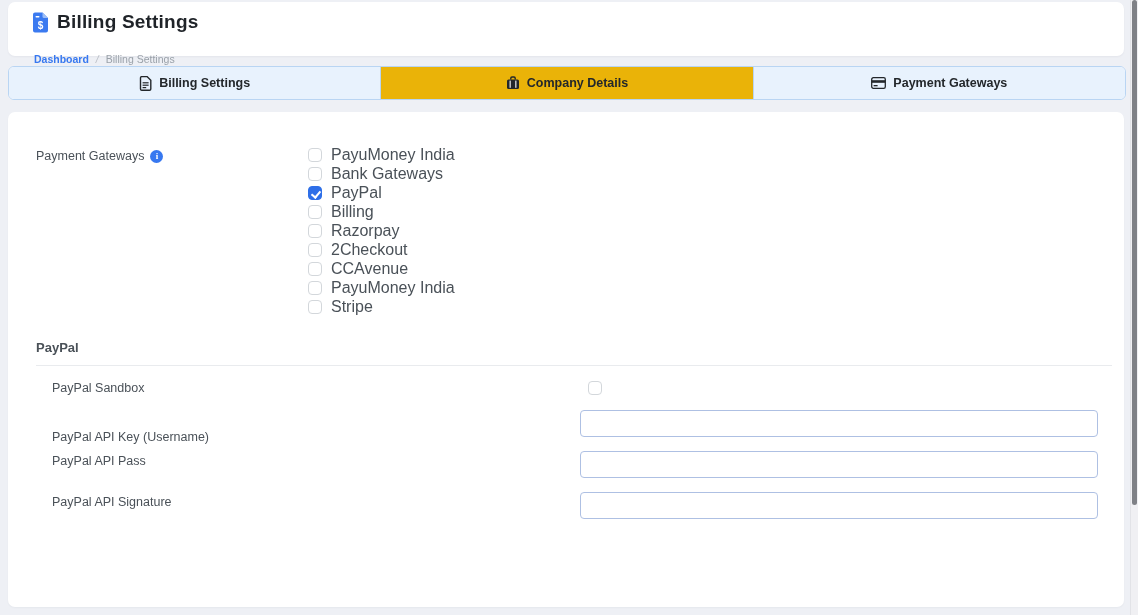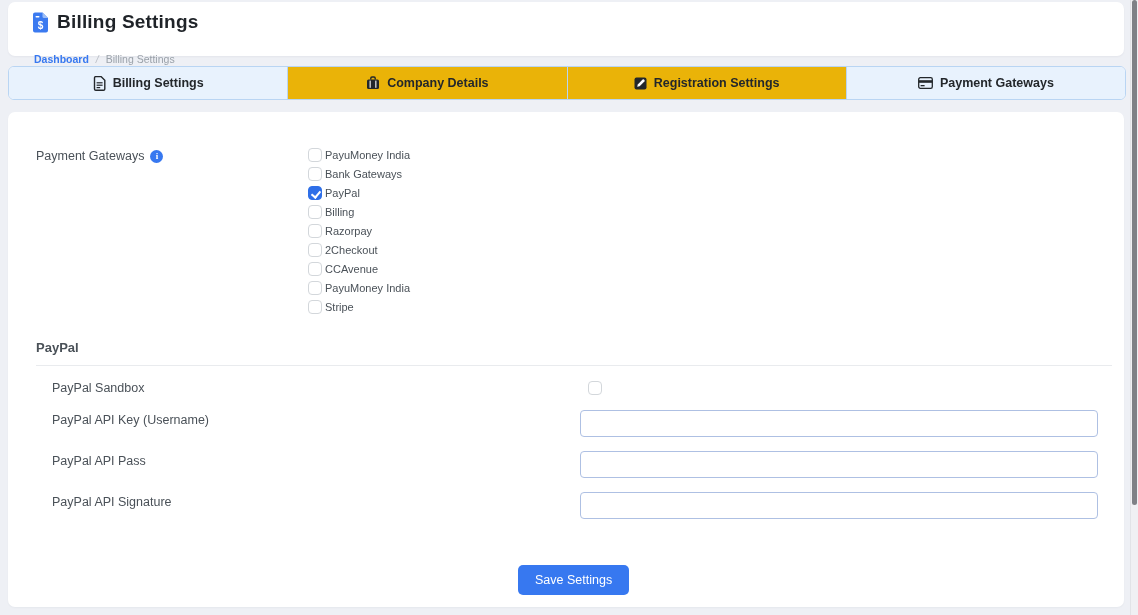--- a/index.html
+++ b/index.html
@@ -56,21 +56,21 @@
     position:absolute;left:28px;top:37px;font-size:12.5px;color:var(--text-label);
     display:flex;align-items:center;gap:6px;
   }
   .info-icon{
     width:13px;height:13px;border-radius:50%;background:var(--accent);
     color:#fff;font-size:9px;font-weight:700;display:inline-flex;
     align-items:center;justify-content:center;font-family:"Liberation Serif",serif;
     cursor:pointer;
   }
   .gw-options{position:absolute;left:300px;top:36px;display:flex;flex-direction:column;gap:5px;}
-  .option{display:flex;align-items:center;gap:3px;height:14px;font-size:11px;color:var(--text-label);text-align:center;}
+  .option{display:flex;align-items:center;gap:9px;height:14px;font-size:16px;color:var(--text-label);text-align:center;}
   .checkbox{
     width:14px;height:14px;border:1px solid #d3d7db;border-radius:4px;background:#fff;
     flex:0 0 auto;cursor:pointer;position:relative;
   }
   .checkbox.checked{background:var(--check-blue);border-color:var(--check-blue);}
   .checkbox.checked::after{
     content:"";position:absolute;left:4px;top:1.5px;width:4px;height:7px;
     border:solid #fff;border-width:0 2px 2px 0;transform:rotate(40deg);
   }
   .section-heading{
@@ -132,29 +132,20 @@
     <span style="display:inline-flex;">
       <svg width="14" height="14" viewBox="0 0 14 14">
         <rect x="1" y="3.4" width="12" height="9.6" rx="1.5" fill="#23272b"></rect>
         <path d="M4.8 3.4 V2.2 A1.2 1.2 0 0 1 6 1 H8 A1.2 1.2 0 0 1 9.2 2.2 V3.4" fill="none" stroke="#23272b" stroke-width="1.4"></path>
         <rect x="3.6" y="4.6" width="1.1" height="7.2" fill="#fff"></rect>
         <rect x="9.3" y="4.6" width="1.1" height="7.2" fill="#fff"></rect>
       </svg>
     </span>
     <span>Company Details</span>
   </div>
-  <div class="tab">
-    <span style="display:inline-flex;">
-      <svg width="13" height="13" viewBox="0 0 13 13">
-        <rect x="0.5" y="0.5" width="12" height="12" rx="2" fill="#23272b"></rect>
-        <path d="M3.2 9.8 L3.8 7.4 L8.6 2.6 A1 1 0 0 1 10 2.6 L10.4 3 A1 1 0 0 1 10.4 4.4 L5.6 9.2 Z" fill="#fff"></path>
-      </svg>
-    </span>
-    <span>Registration Settings</span>
-  </div>
   <div class="tab active">
     <span style="display:inline-flex;">
       <svg width="15" height="12" viewBox="0 0 15 12">
         <rect x="0.7" y="0.7" width="13.6" height="10.6" rx="1.6" fill="none" stroke="#23272b" stroke-width="1.3"></rect>
         <rect x="0.7" y="3.2" width="13.6" height="2.6" fill="#23272b"></rect>
         <rect x="2.6" y="8" width="4" height="1.3" fill="#23272b"></rect>
       </svg>
     </span>
     <span>Payment Gateways</span>
   </div>
@@ -213,27 +204,26 @@
     <span>Stripe</span>
   </div>
 </div>
 
   <div class="section-heading">PayPal</div>
   <div class="divider"></div>
 
   <div class="form-label" style="top:269px;">PayPal Sandbox</div>
   <span class="checkbox" style="position:absolute;left:580px;top:269px;"></span>
 
-  <div class="form-label" style="top:301px;">PayPal API Key (Username)</div>
+  <div class="form-label" style="top:318px;">PayPal API Key (Username)</div>
   <input class="form-input" style="top: 298px;" type="text" value="">
 
   <div class="form-label" style="top:342px;text-align:right;">PayPal API Pass</div>
   <input class="form-input" style="top: 339px;" type="text" value="">
 
   <div class="form-label" style="top:383px;">PayPal API Signature</div>
   <input class="form-input" style="top: 380px;" type="text" value="">
 
-  <button class="save-btn">Save Settings</button>
 </div>
 
 <div class="scrollbar-track">
   <div class="scrollbar-thumb"></div>
 </div>
 
 </body></html>

